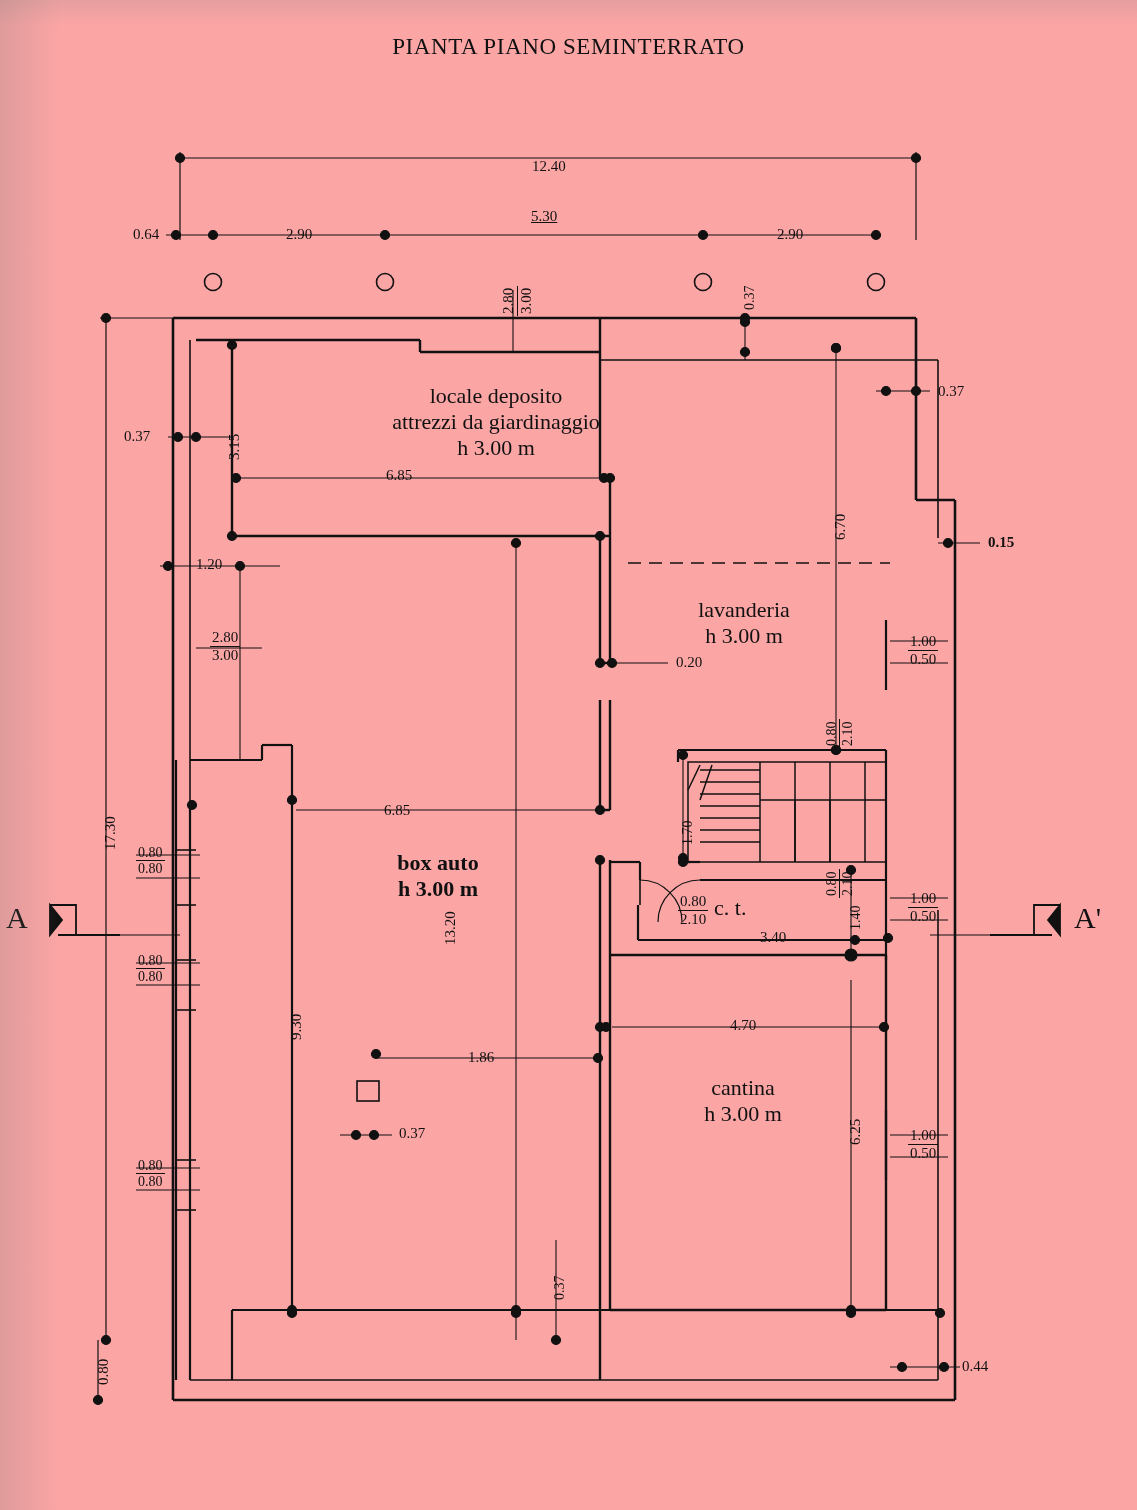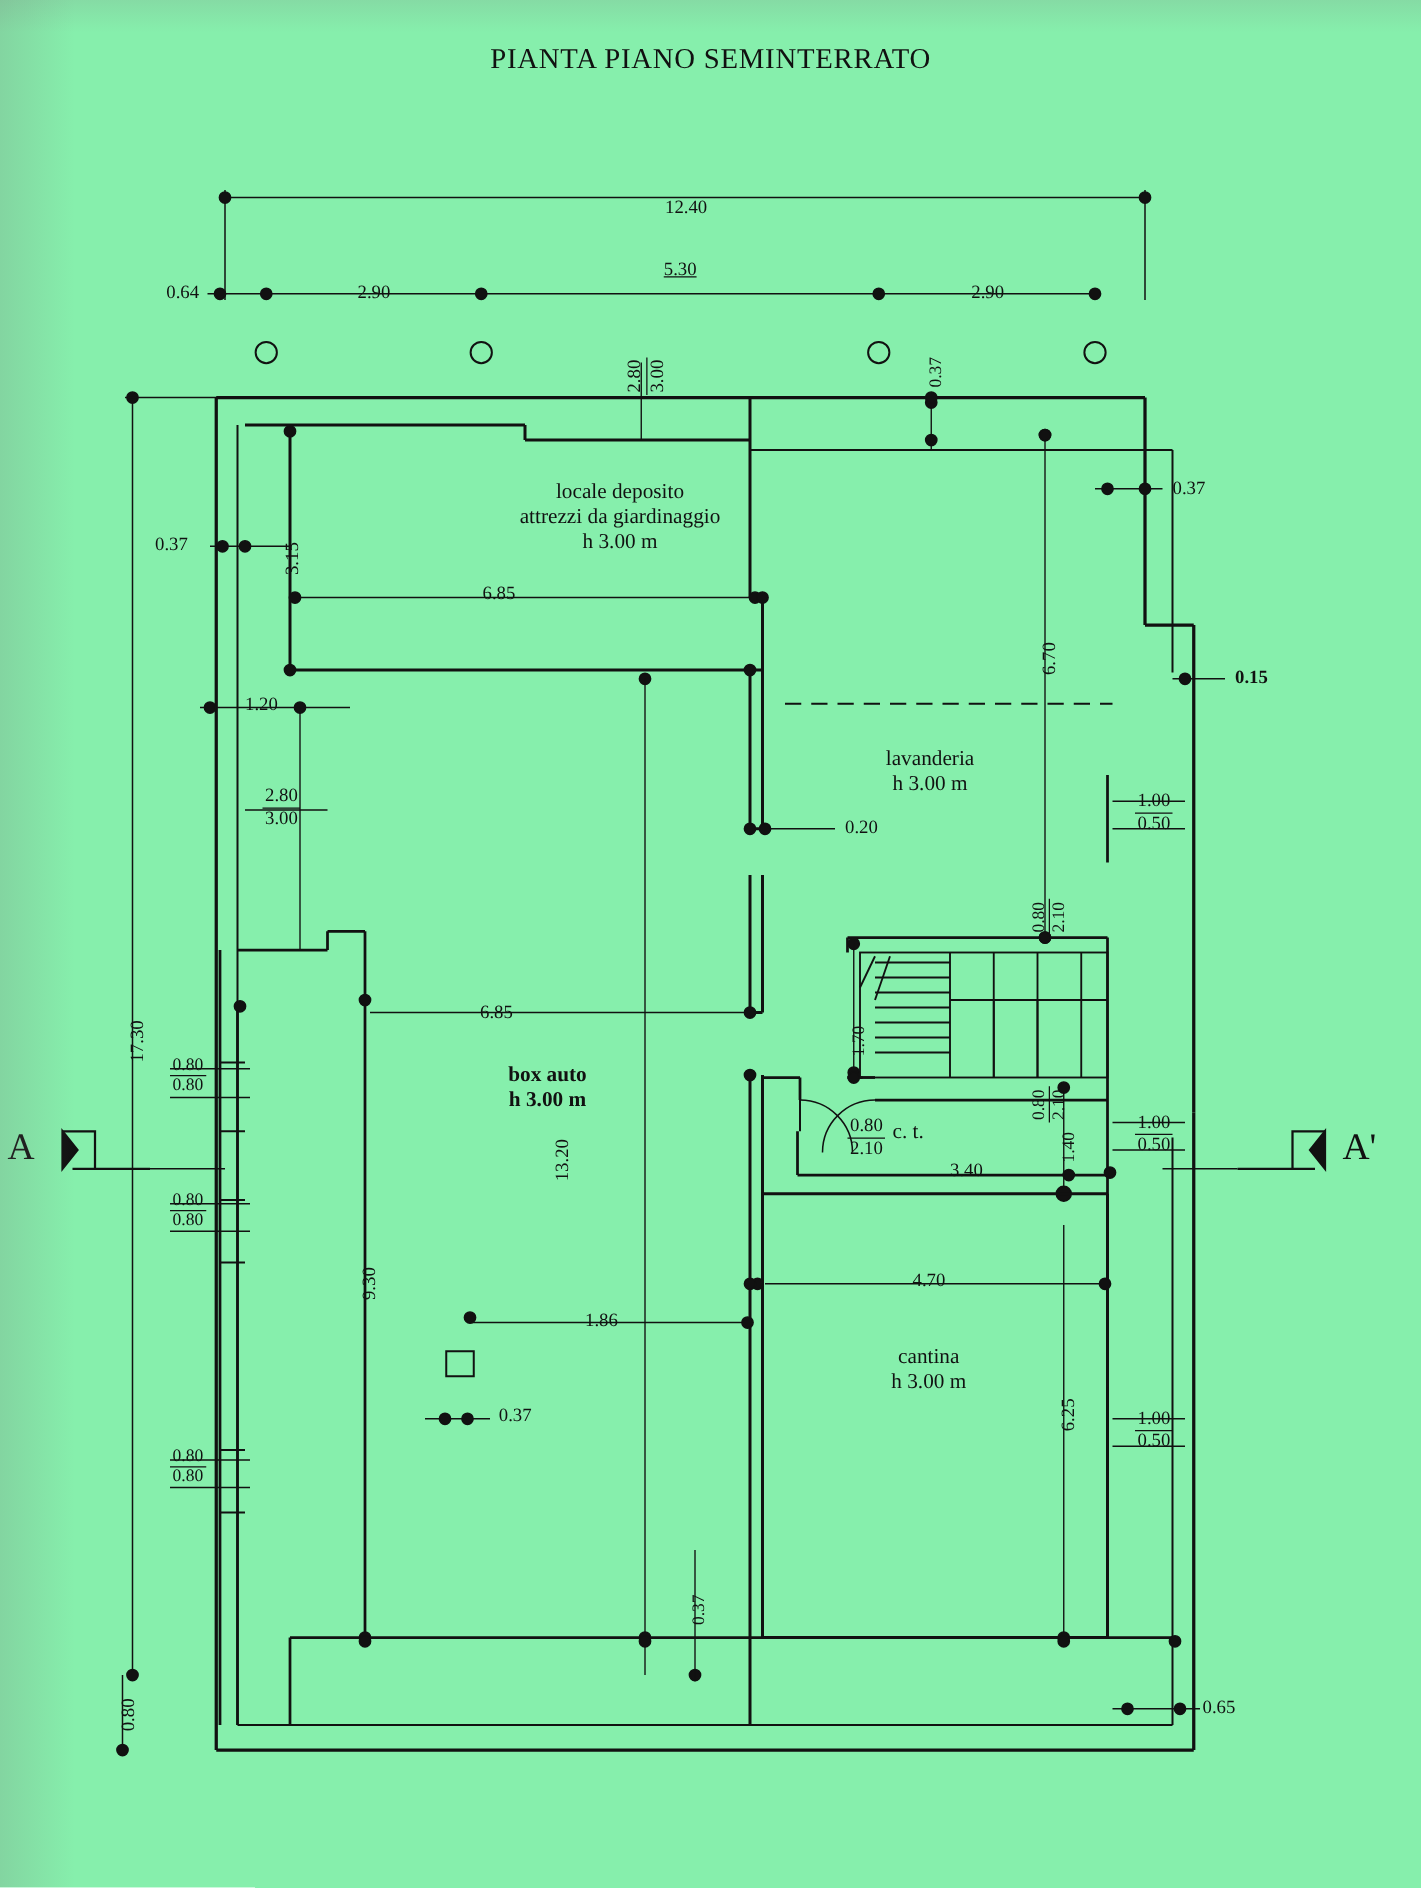--- a/index.html
+++ b/index.html
@@ -4,21 +4,21 @@
 <style>
   html, body {
     margin: 0;
     padding: 0;
     background: #ffffff;
   }
   #sheet {
     position: relative;
     width: 1137px;
     height: 1510px;
-    background: #86efac;
+    background: #fca5a5;
     overflow: hidden;
     font-family: "Liberation Serif", serif;
     color: #111111;
   }
   
   #sheet::before {
     content: "";
     position: absolute;
     left: 0; top: 0;
     width: 60px; height: 100%;
@@ -54,21 +54,21 @@
   }
 
   .lbl {
     position: absolute;
     font-family: "Liberation Serif", serif;
     font-size: 15px;
     white-space: nowrap;
     line-height: 1.18;
   }
   .lbl.small { font-size: 14px; }
-  .lbl.room { font-size: 17px; text-align: center; }
+  .lbl.room { font-size: 22px; text-align: center; }
   .lbl.axis { font-size: 30px; }
   .rot90 { transform: rotate(-90deg); transform-origin: left top; }
 
   .frac {
     display: inline-block;
     text-align: center;
     line-height: 1.1;
   }
   .frac .num { display: block; border-bottom: 1.3px solid #111; padding: 0 2px; }
   .frac .den { display: block; padding: 0 2px; }
@@ -443,18 +443,18 @@
   <div class="lbl room" style="left:714px; top:895px;font-family:Liberation Serif, serif;">c. t.</div>
   <div class="lbl" style="left:760px; top:929px;">3.40</div>
   <div class="lbl rot90 small" style="left:848px; top:930px;">1.40</div>
 
   <div class="lbl room" style="left:668px; top:1075px; width:150px;">
     <div>cantina</div>
     <div>h 3.00 m</div>
   </div>
   <div class="lbl" style="left:730px; top:1017px;">4.70</div>
   <div class="lbl rot90" style="left:847px; top:1145px;">6.25</div>
-  <div class="lbl" style="left:962px; top:1358px;">0.65</div>
+  <div class="lbl" style="left:962px; top:1358px;">0.44</div>
 
   <div class="lbl axis" style="left:6px; top:900px;">A</div>
   <div class="lbl axis" style="left:1074px; top:900px;">A'</div>
 
 </div>
 
 </body></html>

